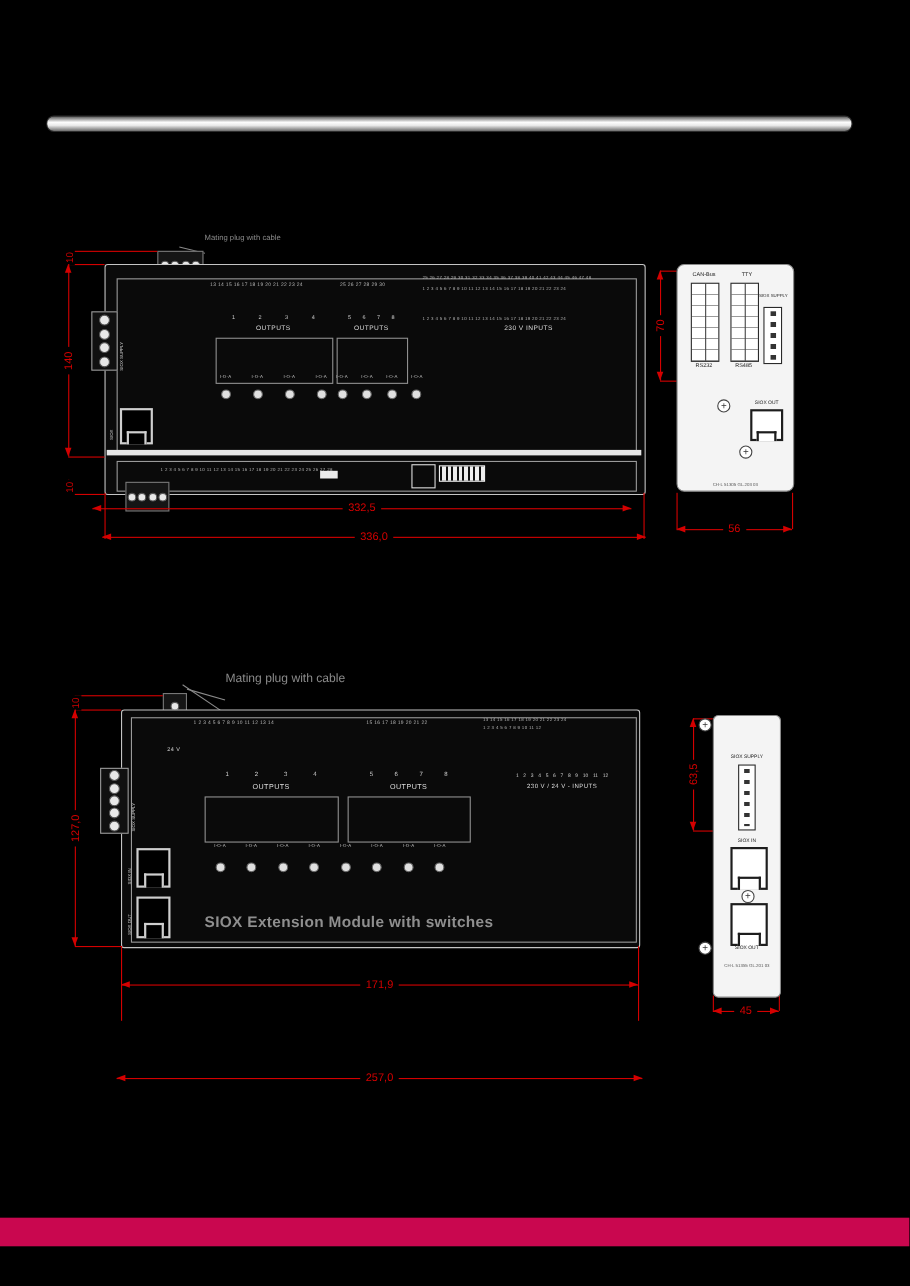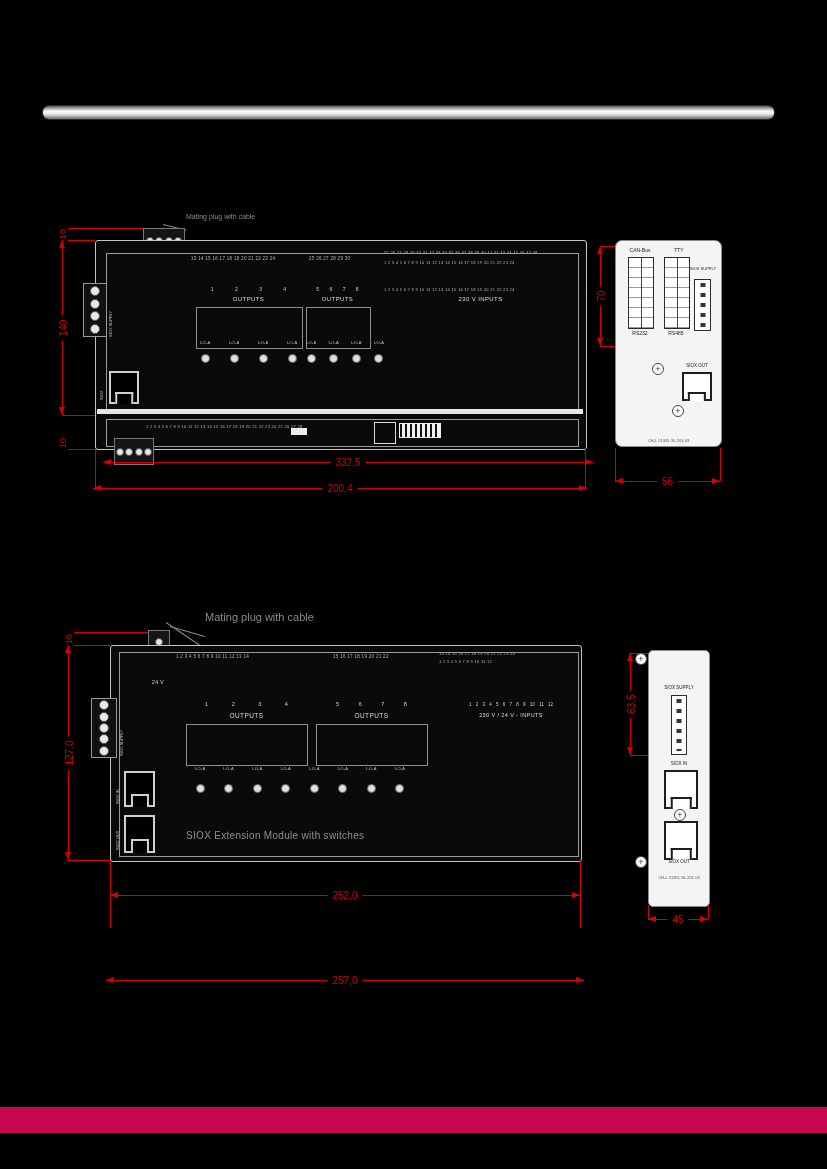--- a/index.html
+++ b/index.html
@@ -14,21 +14,21 @@
   .ann{position:absolute;color:#8a8a8a;white-space:nowrap;}
   .annline{position:absolute;height:1px;background:#8a8a8a;transform-origin:left center;}
   
   .module{position:absolute;background:#0a0a0a;border:1px solid #c4c4c4;border-radius:3px;}
   .face{position:absolute;border:1px solid #9a9a9a;}
   .gap{position:absolute;background:#e6e6e6;}
   .strip{position:absolute;color:#b5b5b5;white-space:nowrap;overflow:hidden;letter-spacing:.3px;}
   .chrow{position:absolute;color:#d0d0d0;text-align:center;white-space:nowrap;overflow:hidden;}
   .olabel{position:absolute;color:#dcdcdc;text-align:center;letter-spacing:.4px;white-space:nowrap;}
   .obox{position:absolute;border:1px solid #8f8f8f;}
-  .title{position:absolute;font-size:10px;font-weight:400;color:#8f8f8f;letter-spacing:.3px;white-space:nowrap;}
+  .title{position:absolute;font-size:14px;font-weight:700;color:#8f8f8f;letter-spacing:.3px;white-space:nowrap;}
   .t4{font-size:4px;} .t45{font-size:4.5px;} .t5{font-size:5px;} .t55{font-size:5.5px;}
   .t6{font-size:6px;} .t65{font-size:6.5px;} .t7{font-size:7px;} .t11{font-size:11px;}
   
   .ioarow{position:absolute;display:flex;justify-content:space-between;}
   .ioag{display:flex;flex-direction:column;align-items:center;width:18px;}
   .ioal{font-size:4px;color:#c5c5c5;letter-spacing:.2px;}
   .ioarow .led{width:7px;height:7px;border-radius:50%;background:#e0e0e0;border:1px solid #666;margin-top:9px;}
   .ioarow.d2 .led{margin-top:13px;}
   
   .plug{position:absolute;background:#151515;border:1px solid #777;display:flex;align-items:center;justify-content:space-evenly;}
@@ -181,25 +181,25 @@
     </div>
   <div class="dimv" style="left:62px;top:240px;height:175px">
       <b>140</b>
     </div>
   <div class="dimv sm" style="left:62px;top:436px;height:13px">
       <b>10</b>
     </div>
 
   <div class="extv" style="left:95px;top:448px;height:42px"></div>
   <div class="extv" style="left:585px;top:448px;height:42px"></div>
-  <div class="dimh" style="left:103px;top:462px;width:490px">
+  <div class="dimh" style="left:84px;top:462px;width:490px">
       <b>332,5</b>
     </div>
   <div class="dimh" style="left:93px;top:488px;width:494px">
-      <b>200,4</b>
+      <b>336,0</b>
     </div>
 
   <div class="exth" style="left:600px;top:246px;width:15px"></div>
   <div class="exth" style="left:600px;top:346px;width:15px"></div>
   <div class="dimv" style="left:600px;top:246px;height:100px">
       <b>70</b>
     </div>
   <div class="extv" style="left:615px;top:448px;height:33px"></div>
   <div class="extv" style="left:720px;top:448px;height:33px"></div>
   <div class="dimh" style="left:615px;top:481px;width:105px">
@@ -309,21 +309,21 @@
   <div class="dimv sm" style="left:68px;top:632px;height:13px">
       <b>10</b>
     </div>
   <div class="dimv" style="left:68px;top:645px;height:215px">
       <b>127,0</b>
     </div>
 
   <div class="extv" style="left:110px;top:860px;height:68px"></div>
   <div class="extv" style="left:580px;top:860px;height:68px"></div>
   <div class="dimh" style="left:110px;top:895px;width:470px">
-      <b>252,0</b>
+      <b>171,9</b>
     </div>
   <div class="dimh" style="left:106px;top:980px;width:478px">
       <b>257,0</b>
     </div>
 
   <div class="exth" style="left:630px;top:653px;width:18px"></div>
   <div class="exth" style="left:630px;top:755px;width:18px"></div>
   <div class="dimv" style="left:630px;top:653px;height:102px">
       <b>63,5</b>
     </div>

